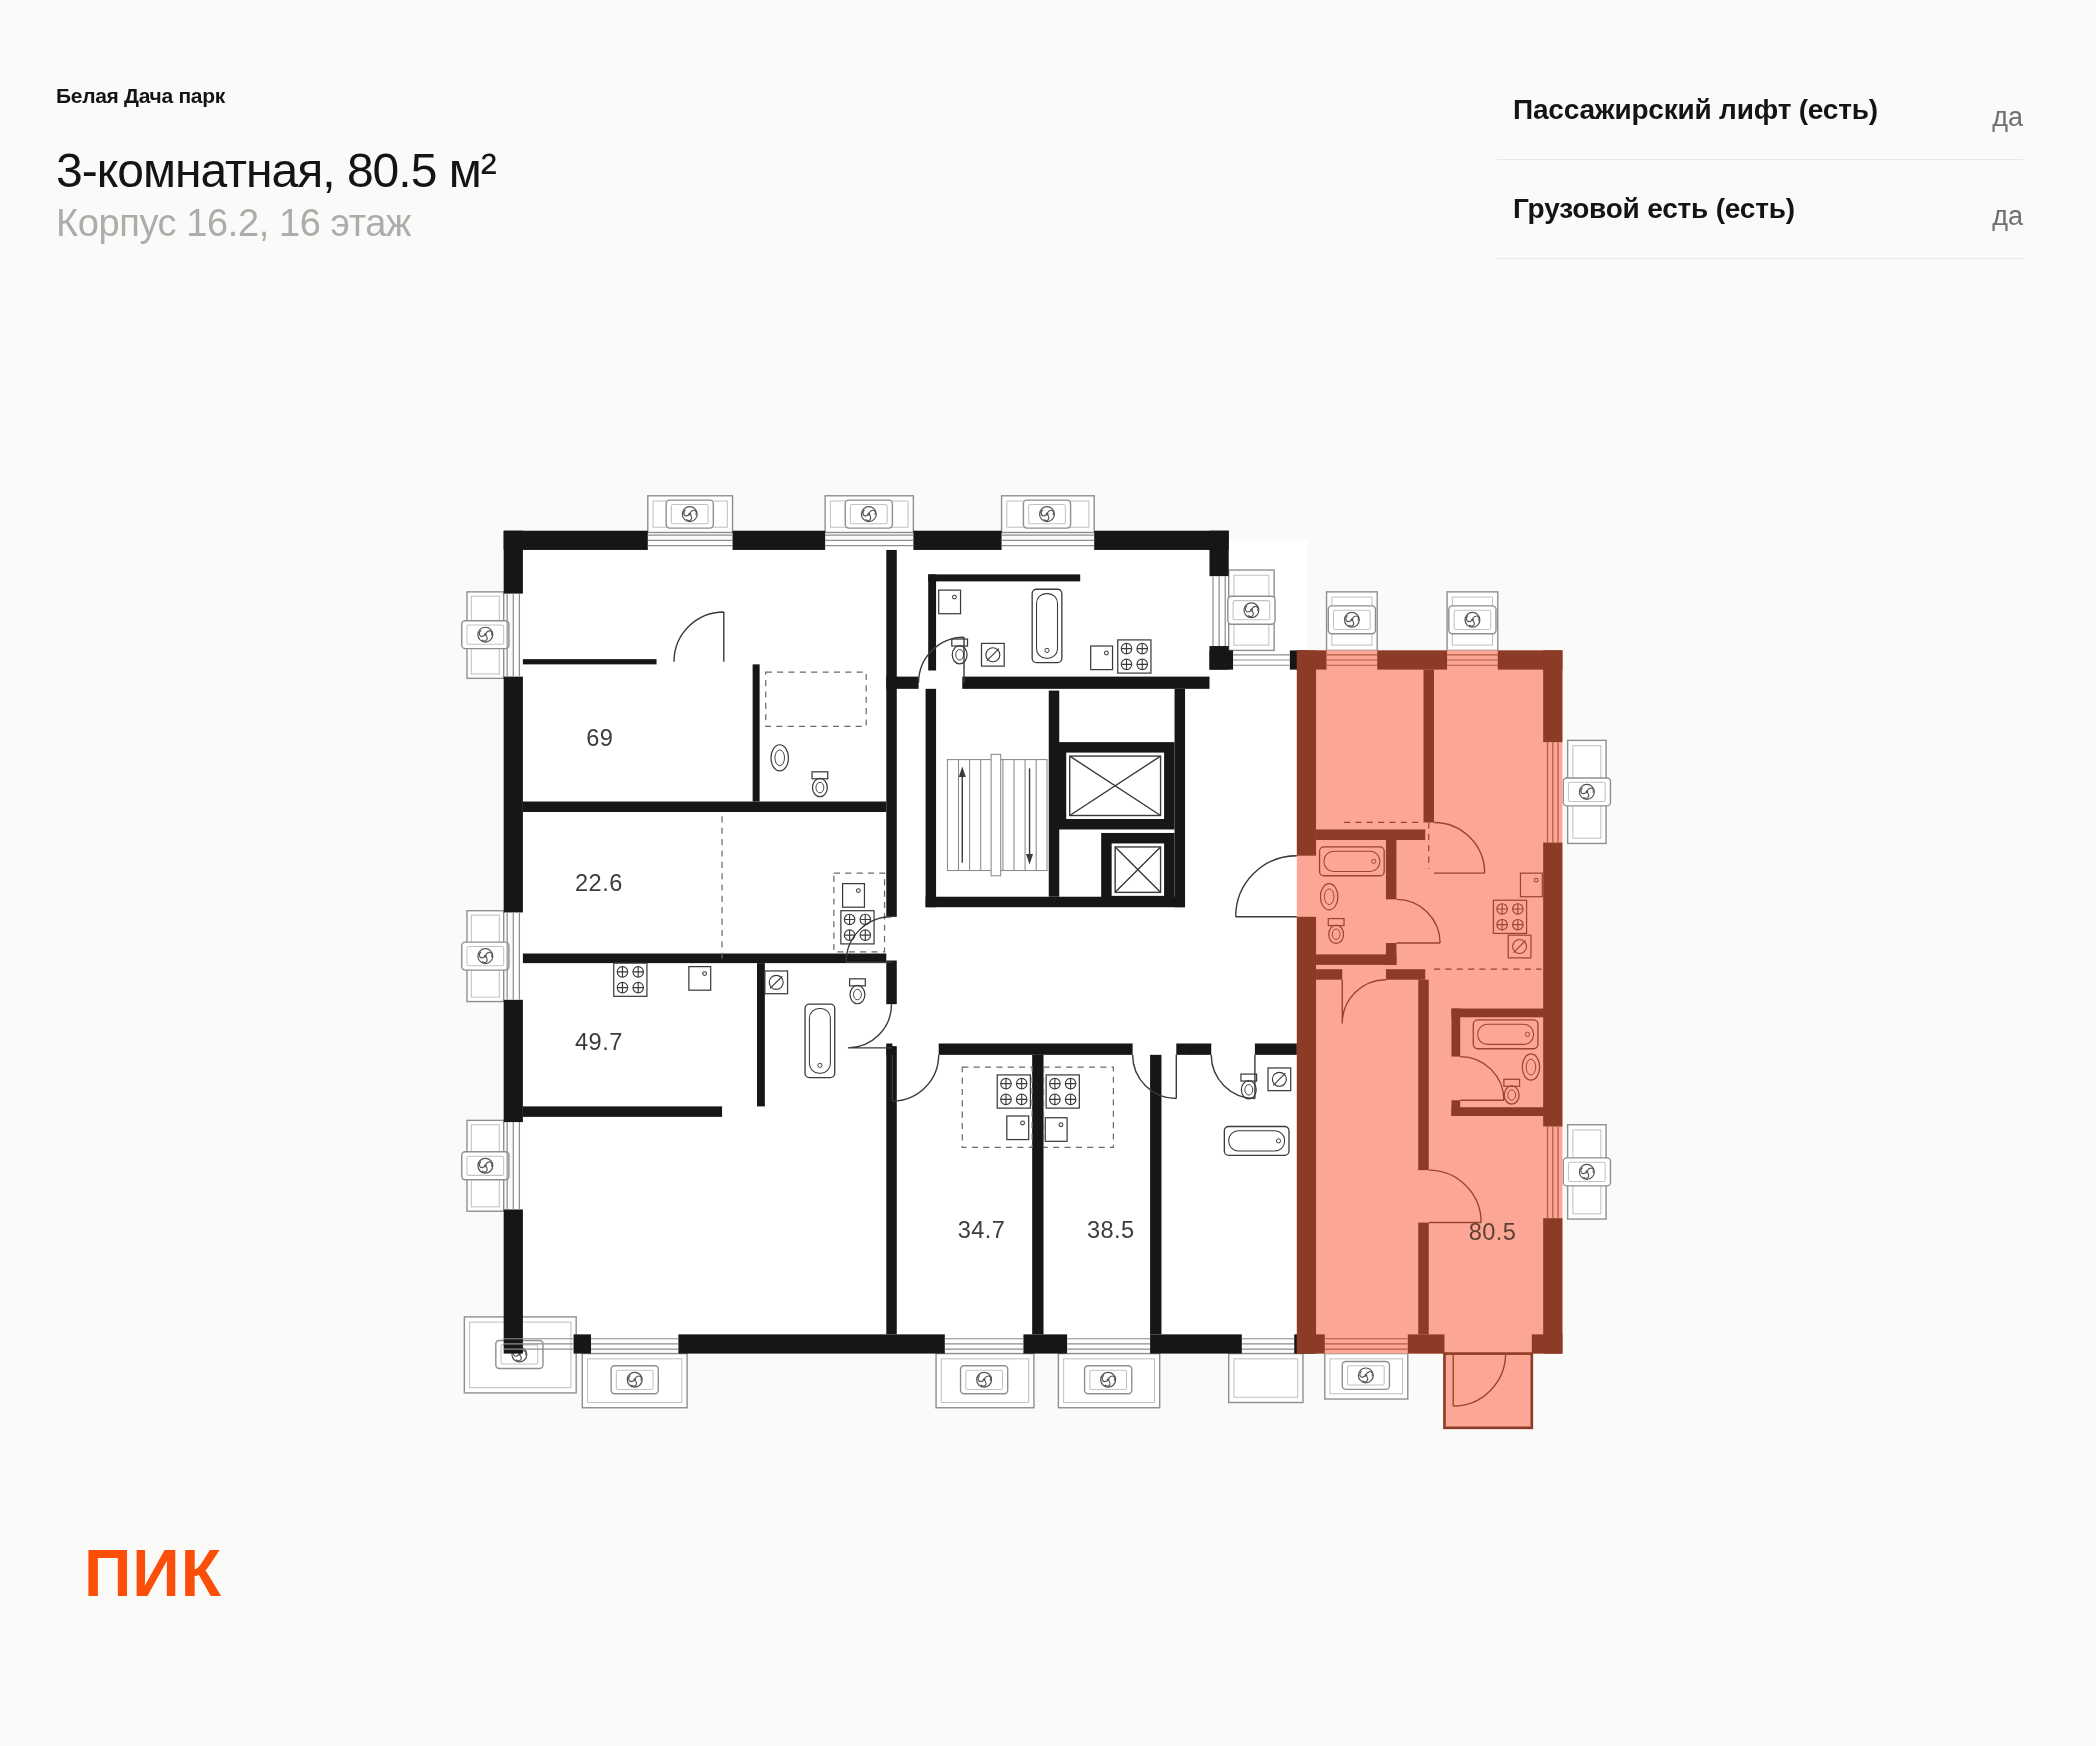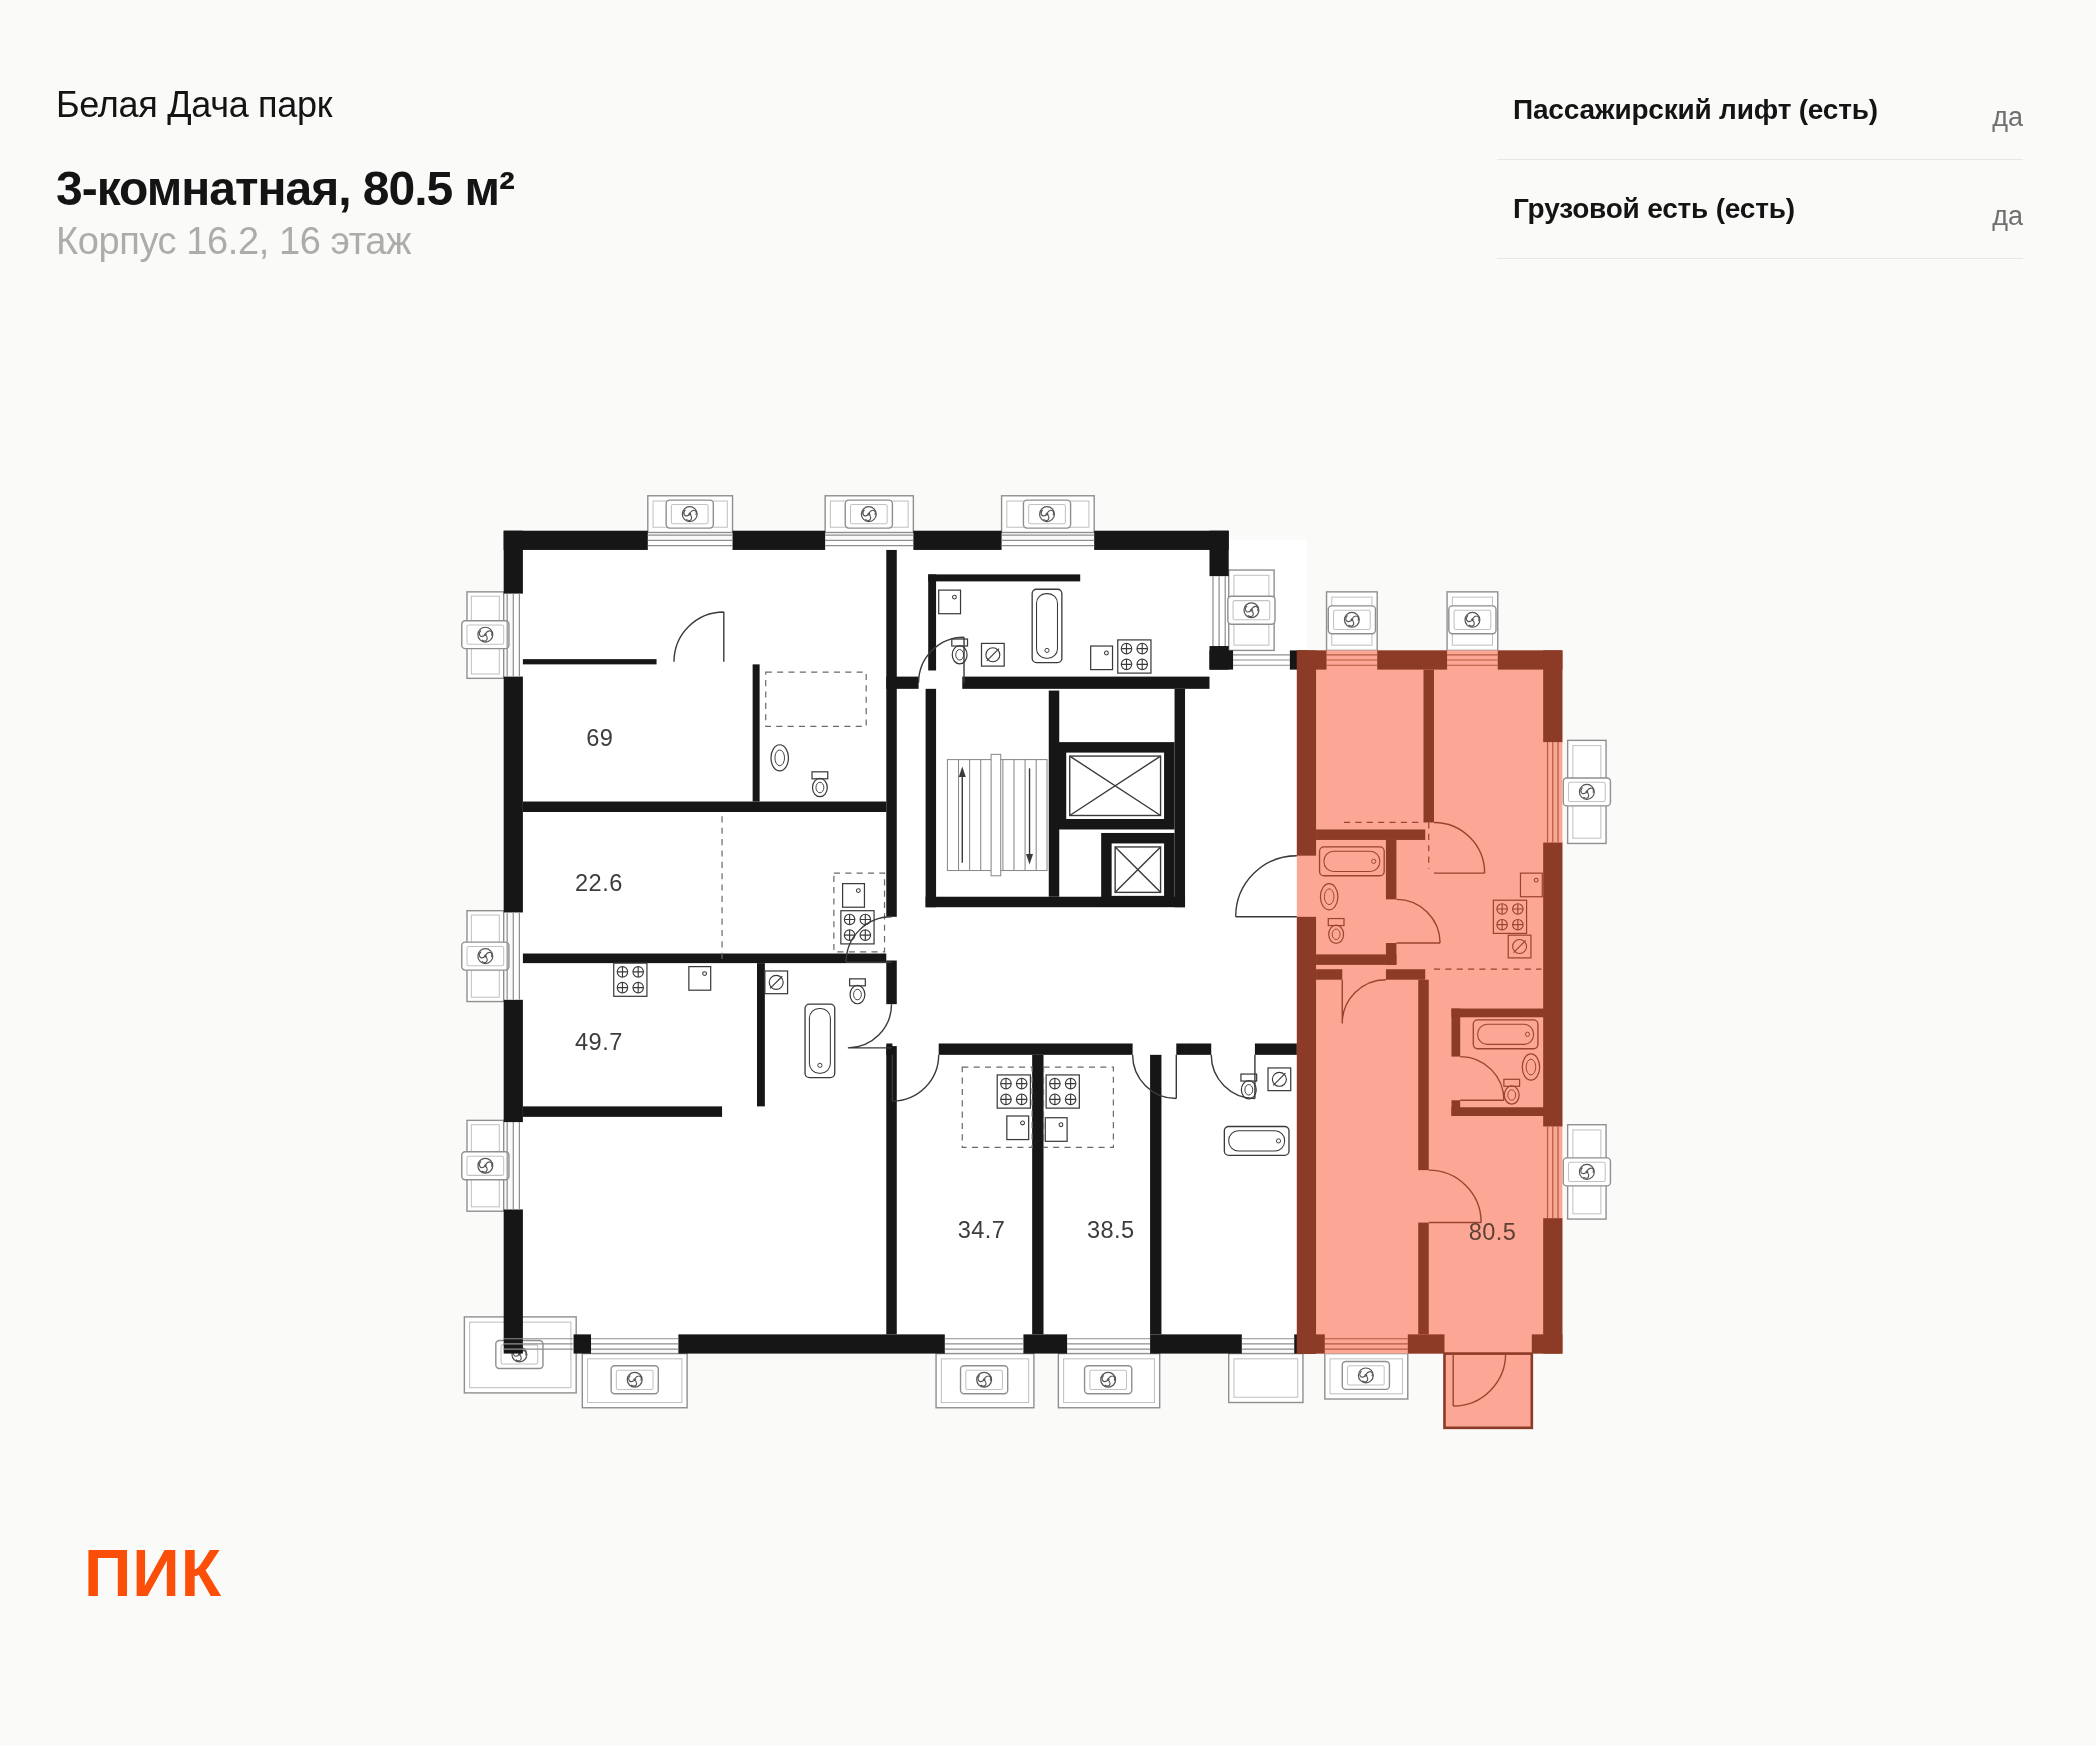--- a/index.html
+++ b/index.html
@@ -4,22 +4,22 @@
 <style>
   * { margin:0; padding:0; box-sizing:border-box; }
   html,body { width:2096px; height:1747px; }
   body {
     position:relative; background:#FAFAF8;
     font-family:"Liberation Sans", sans-serif; color:#1a1a1a;
     overflow:hidden;
   }
   
   .hdr { position:absolute; left:56px; top:84px; }
-  .project { font-size:36px; font-weight:400; letter-spacing:-0.3px; color:#141414; }
-  .title { margin-top:35px; font-size:48px; font-weight:700; letter-spacing:-1px; color:#141414; }
+  .project { font-size:21px; font-weight:700; letter-spacing:-0.3px; color:#141414; }
+  .title { margin-top:35px; font-size:48px; font-weight:400; letter-spacing:-1px; color:#141414; }
   .subtitle { margin-top:4px; font-size:38px; font-weight:400; letter-spacing:-0.4px; color:#ACACAA; }
 
   
   .info { position:absolute; left:1497px; top:61px; width:526px; }
   .info-row { height:99px; display:flex; align-items:center; justify-content:space-between;
               border-bottom:1.7px solid #E8E8E6; }
   .info-row .lbl { font-size:28px; font-weight:700; color:#141414; letter-spacing:-0.2px;margin-left:16px; }
   .info-row .val { font-size:27px; font-weight:400; color:#6F6F6F;margin-top:14px; }
 
   

